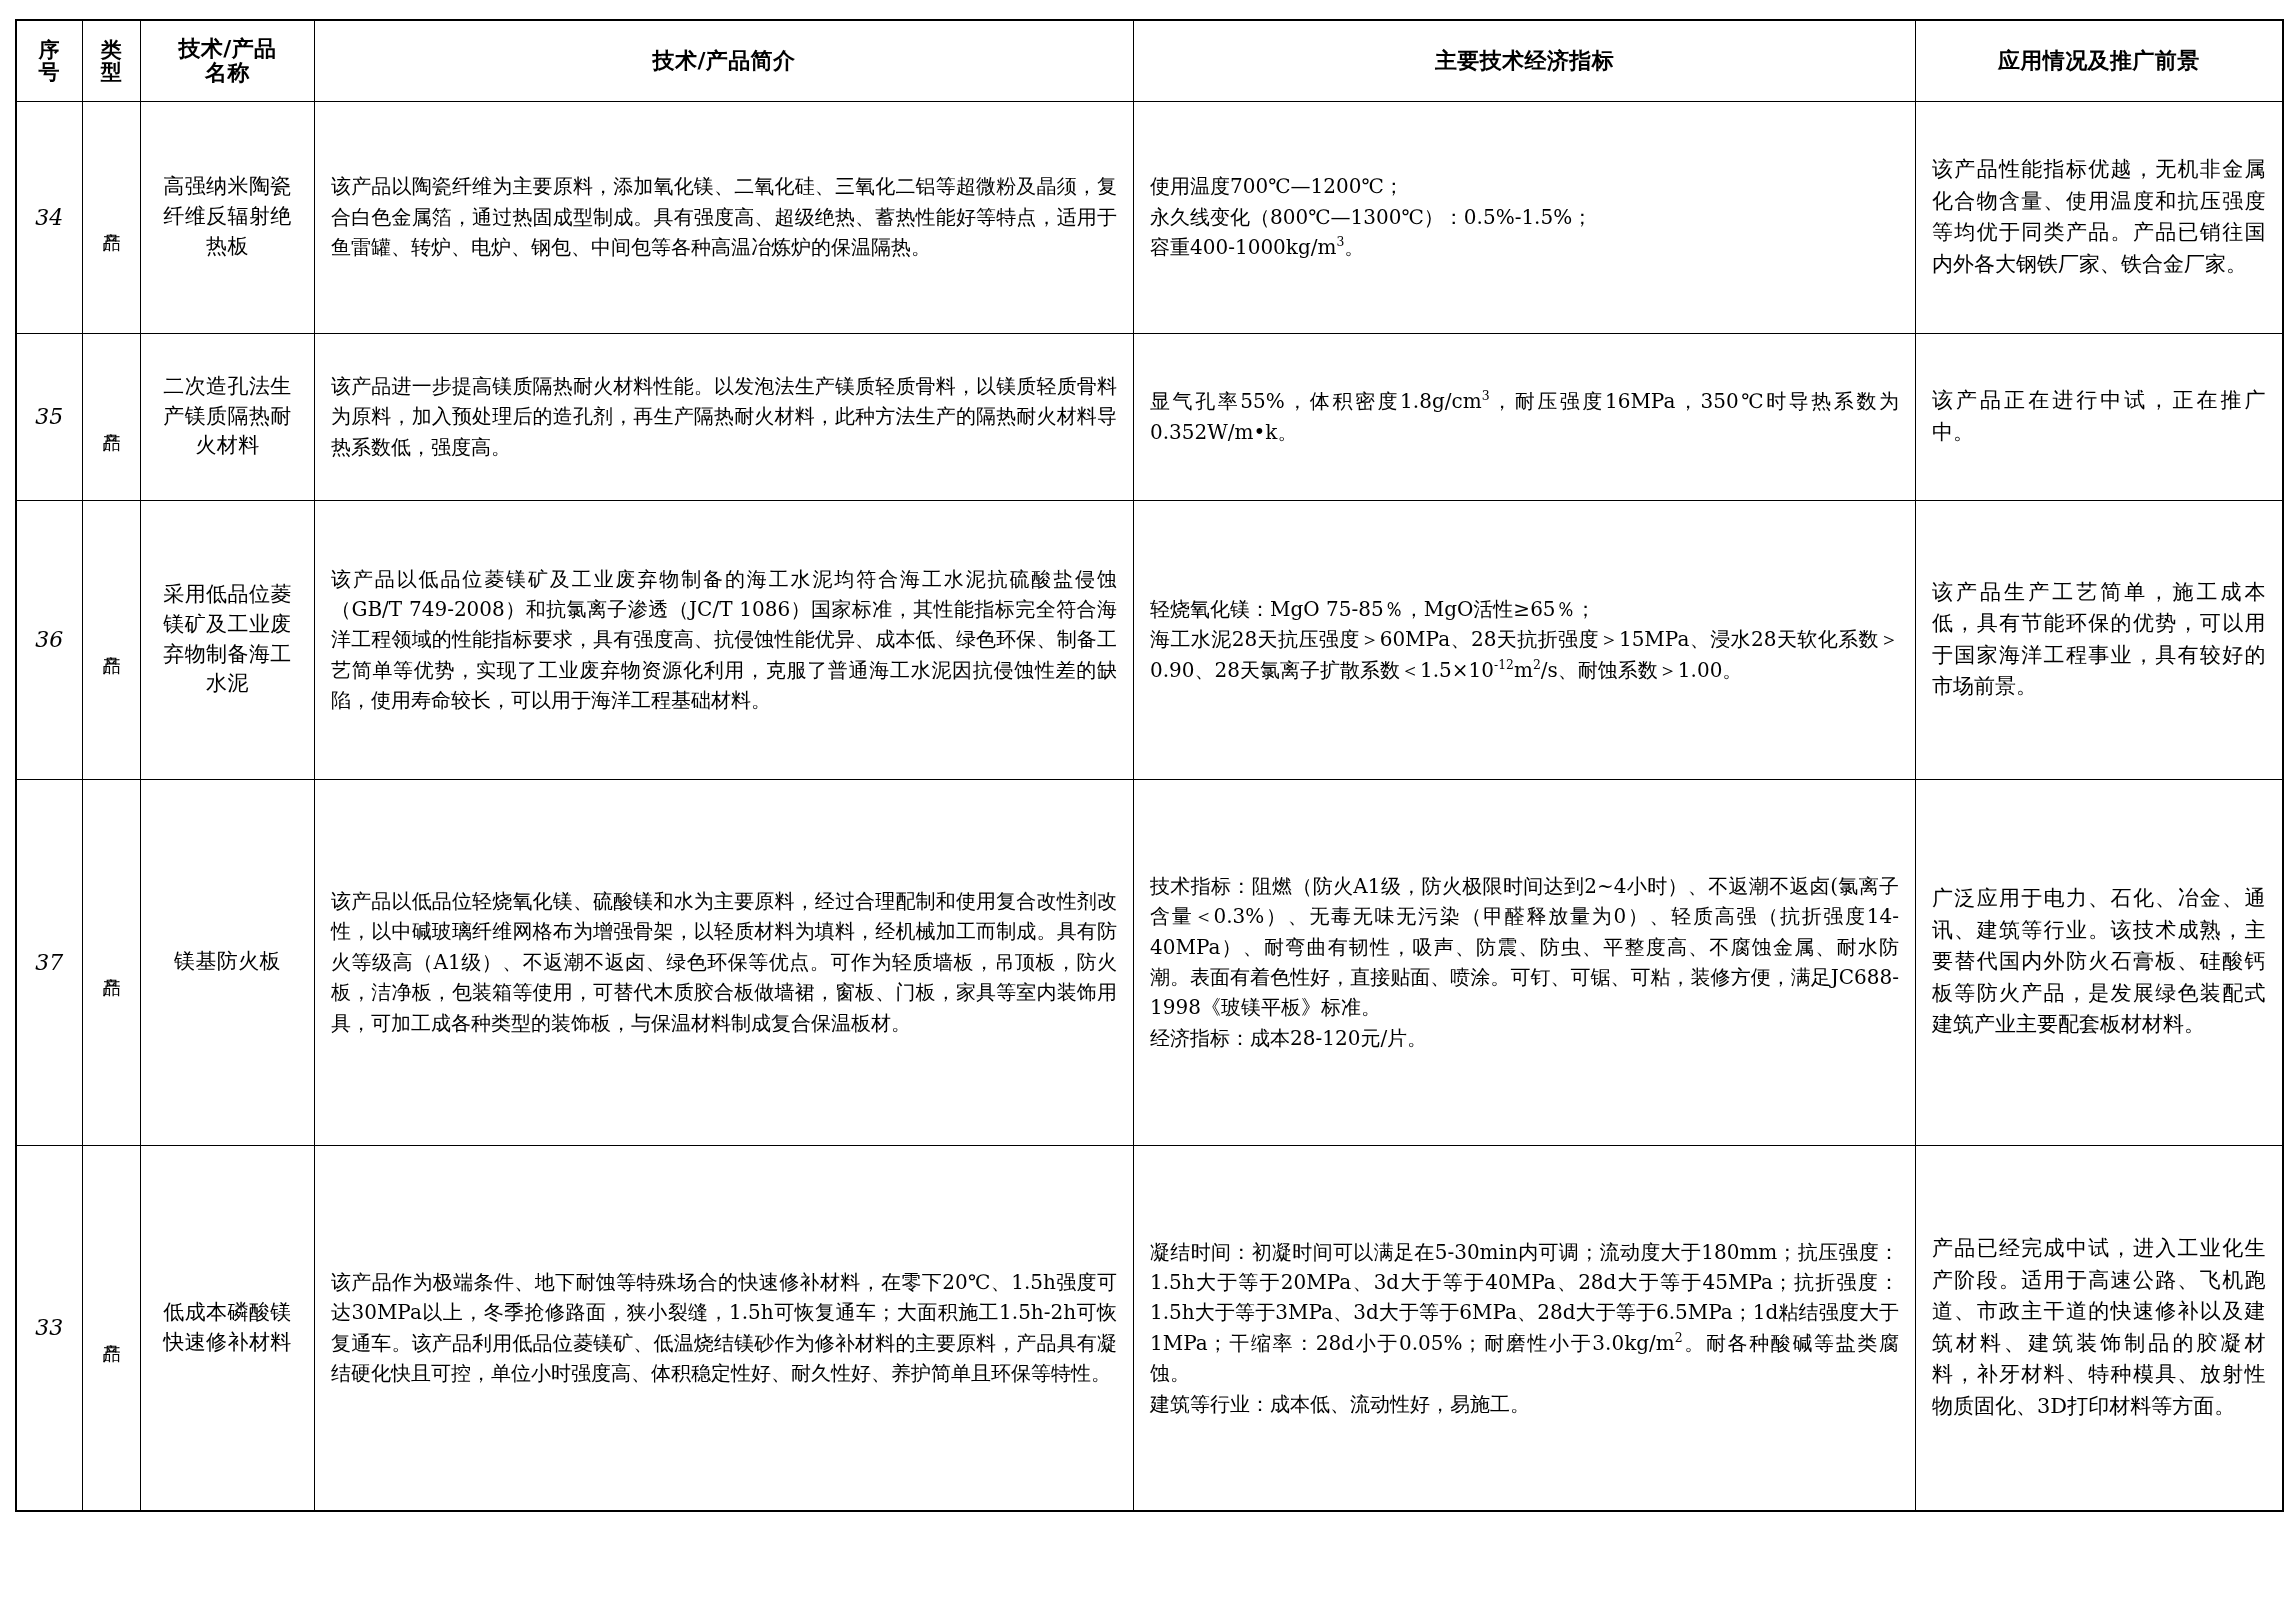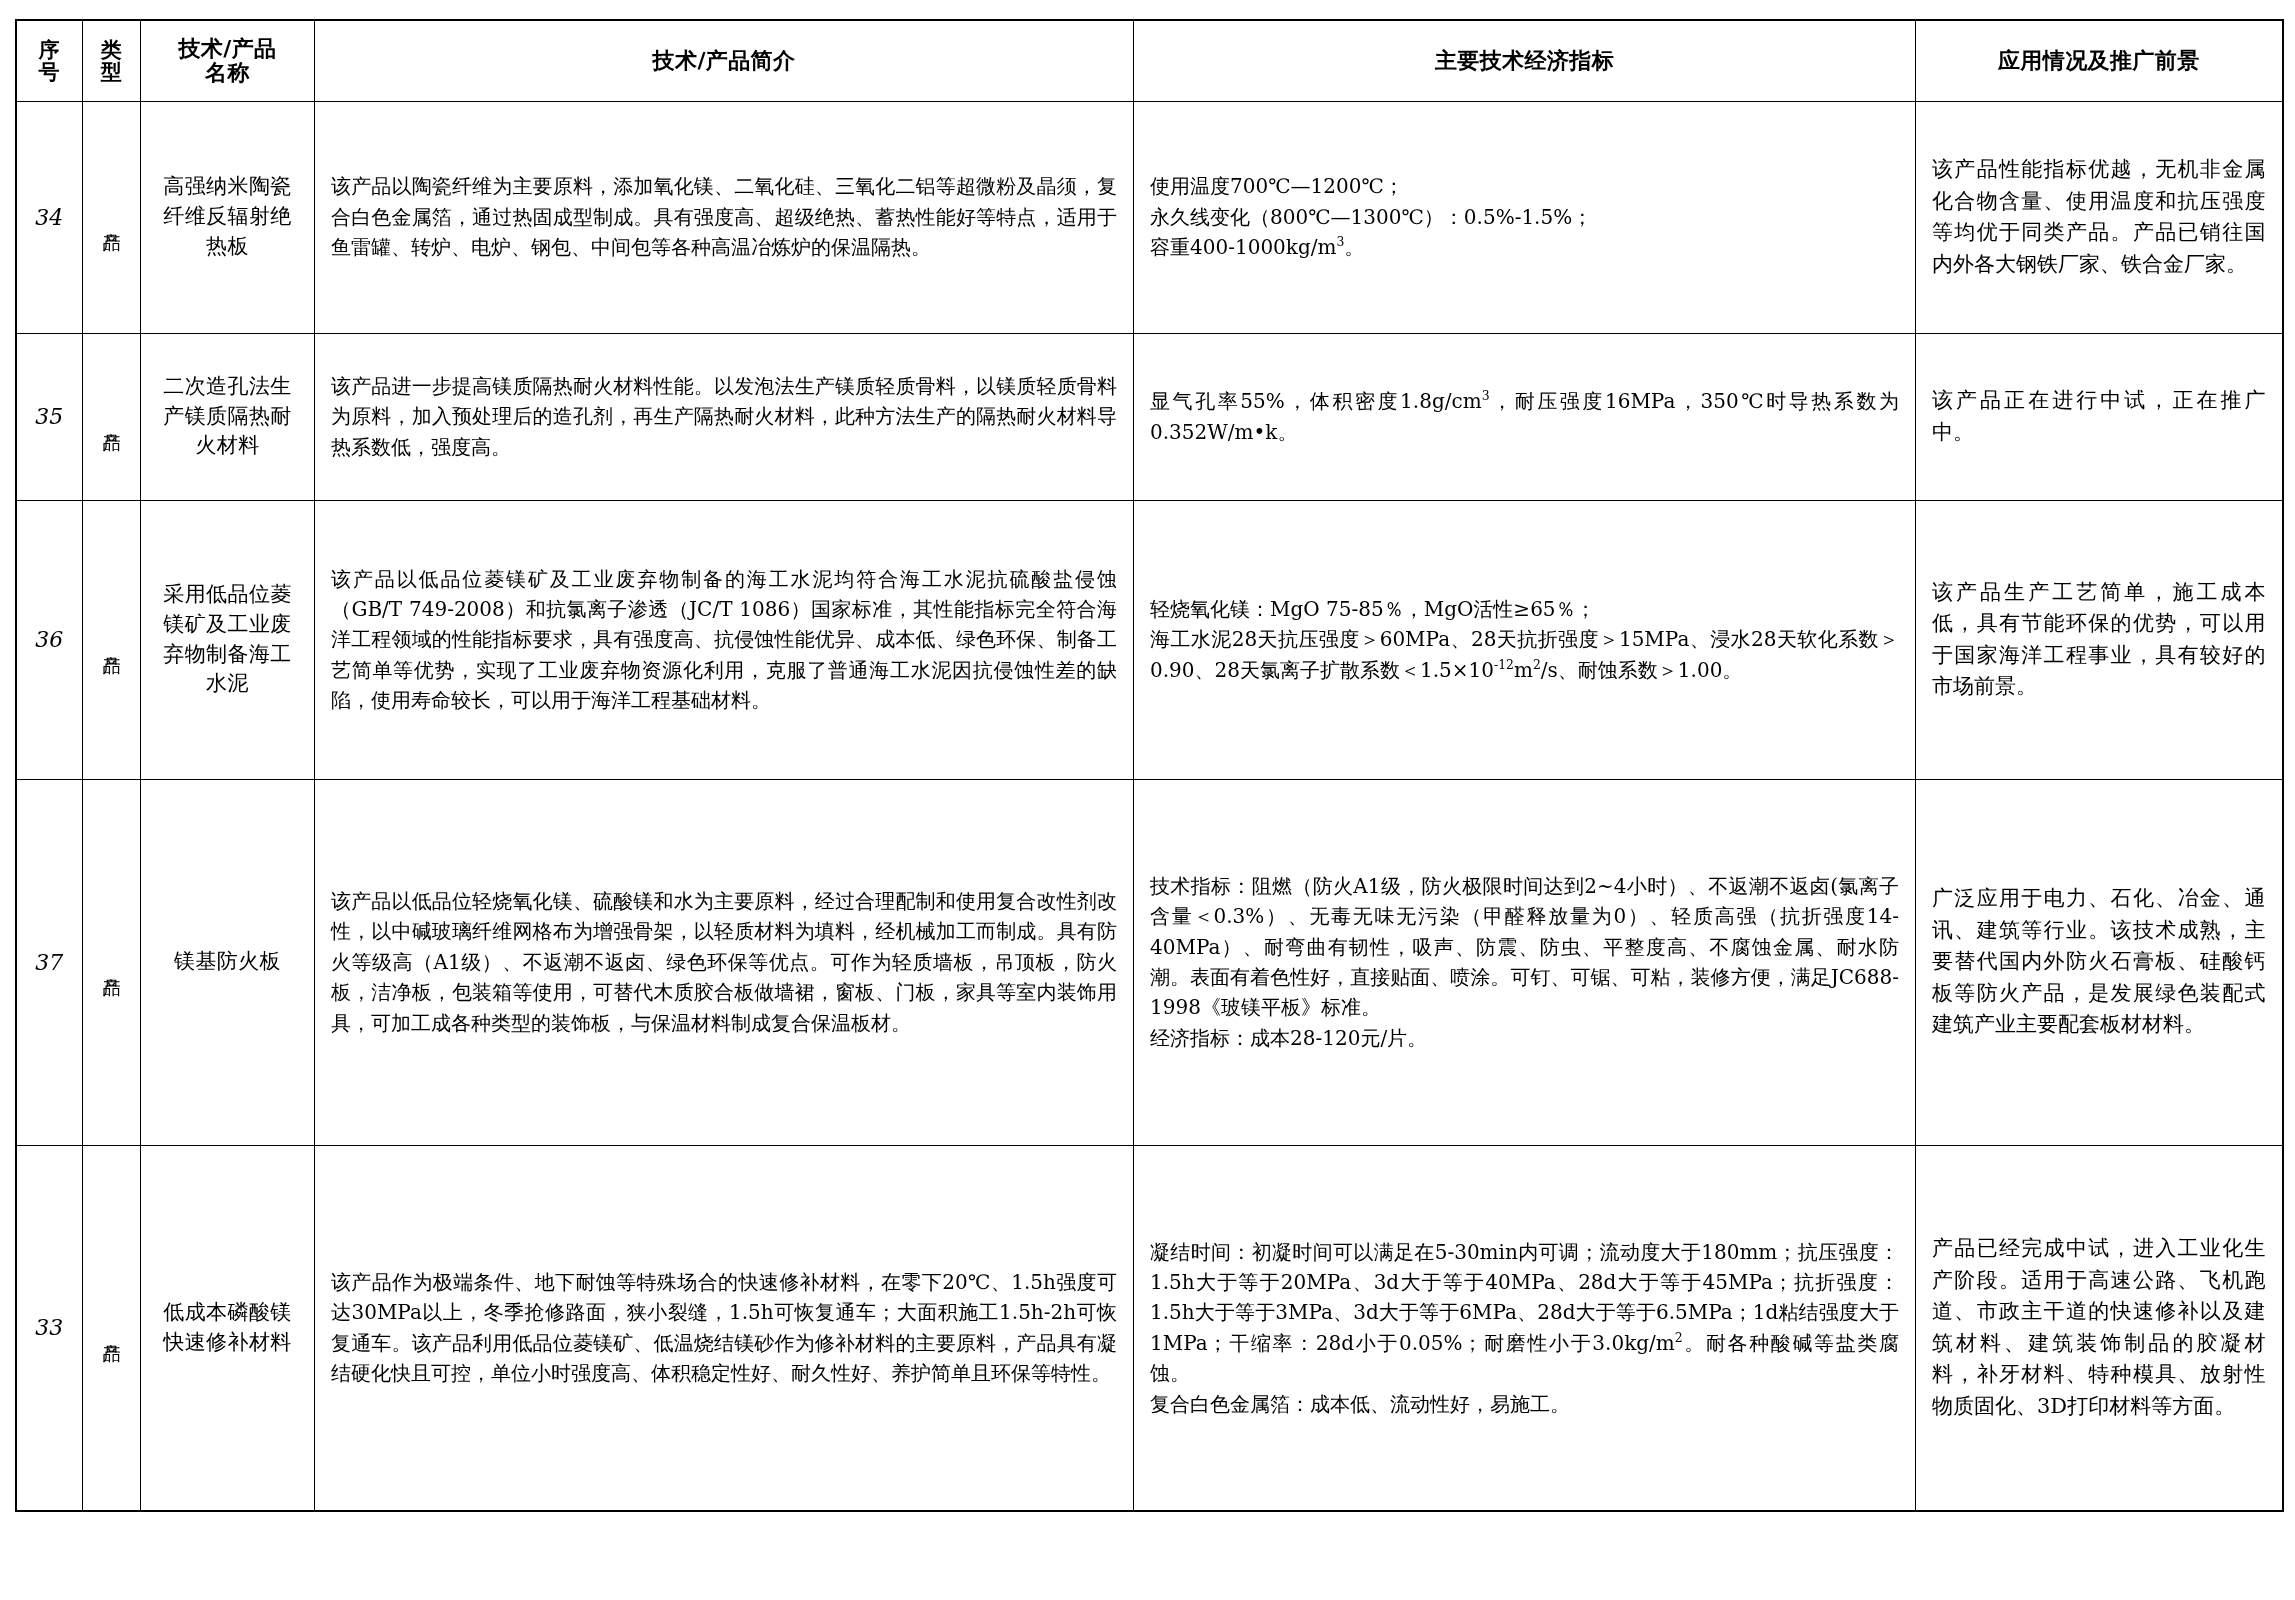--- a/index.html
+++ b/index.html
@@ -200,21 +200,21 @@
         <td class="apply">广泛应用于电力、石化、冶金、通讯、建筑等行业。该技术成熟，主要替代国内外防火石膏板、硅酸钙板等防火产品，是发展绿色装配式建筑产业主要配套板材材料。</td>
       </tr>
 
       <tr class="r38">
         <td class="no">33</td>
         <td class="type"><span class="vert">产品</span></td>
         <td class="name">低成本磷酸镁快速修补材料</td>
         <td class="para">该产品作为极端条件、地下耐蚀等特殊场合的快速修补材料，在零下20℃、1.5h强度可达30MPa以上，冬季抢修路面，狭小裂缝，1.5h可恢复通车；大面积施工1.5h-2h可恢复通车。该产品利用低品位菱镁矿、低温烧结镁砂作为修补材料的主要原料，产品具有凝结硬化快且可控，单位小时强度高、体积稳定性好、耐久性好、养护简单且环保等特性。</td>
         <td class="para">
           <p>凝结时间：初凝时间可以满足在5-30min内可调；流动度大于180mm；抗压强度：1.5h大于等于20MPa、3d大于等于40MPa、28d大于等于45MPa；抗折强度：1.5h大于等于3MPa、3d大于等于6MPa、28d大于等于6.5MPa；1d粘结强度大于1MPa；干缩率：28d小于0.05%；耐磨性小于3.0kg/m<sup>2</sup>。耐各种酸碱等盐类腐蚀。</p>
-          <p>复合白色金属箔：成本低、流动性好，易施工。</p>
+          <p>建筑等行业：成本低、流动性好，易施工。</p>
         </td>
         <td class="apply">产品已经完成中试，进入工业化生产阶段。适用于高速公路、飞机跑道、市政主干道的快速修补以及建筑材料、建筑装饰制品的胶凝材料，补牙材料、特种模具、放射性物质固化、3D打印材料等方面。</td>
       </tr>
 
     </tbody>
   </table>
 
 
 </div>
 

